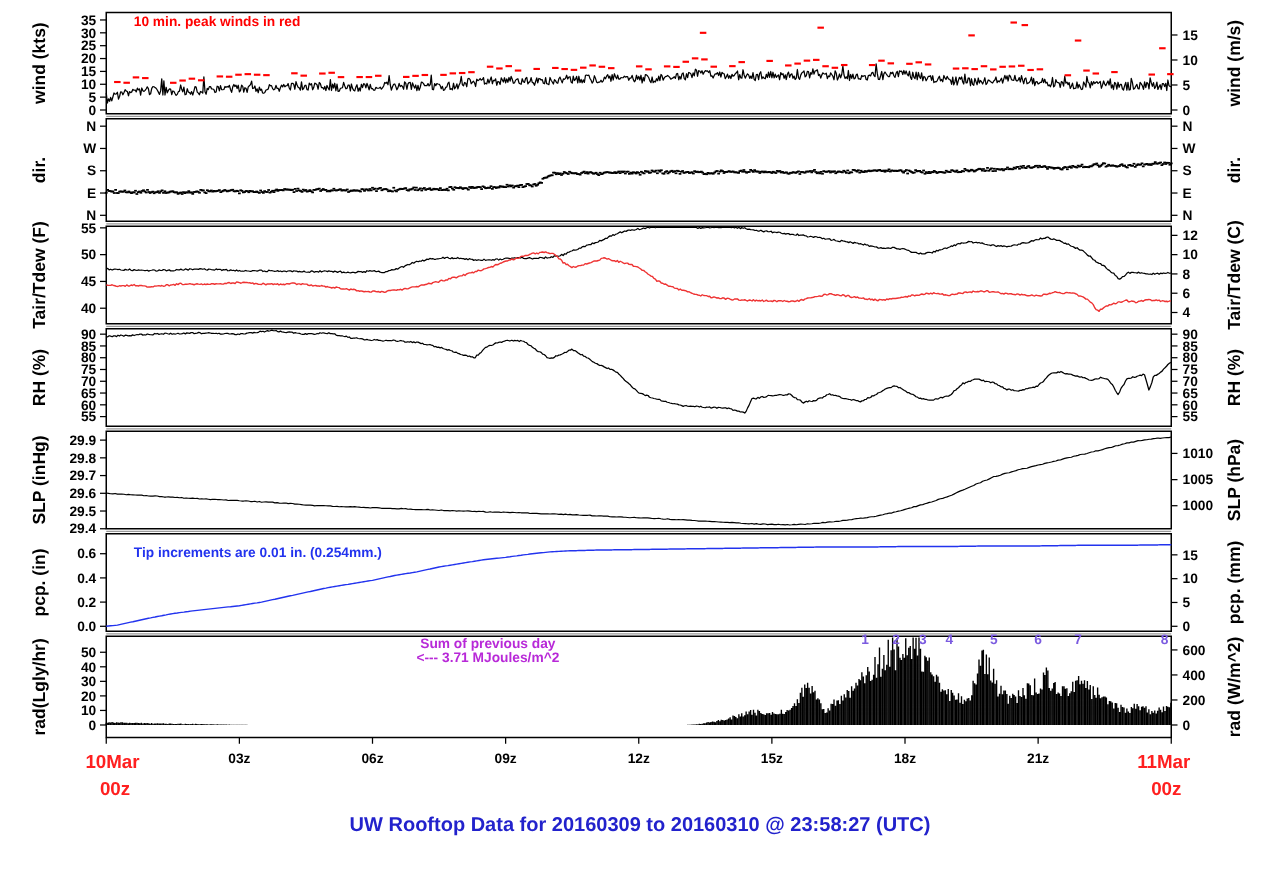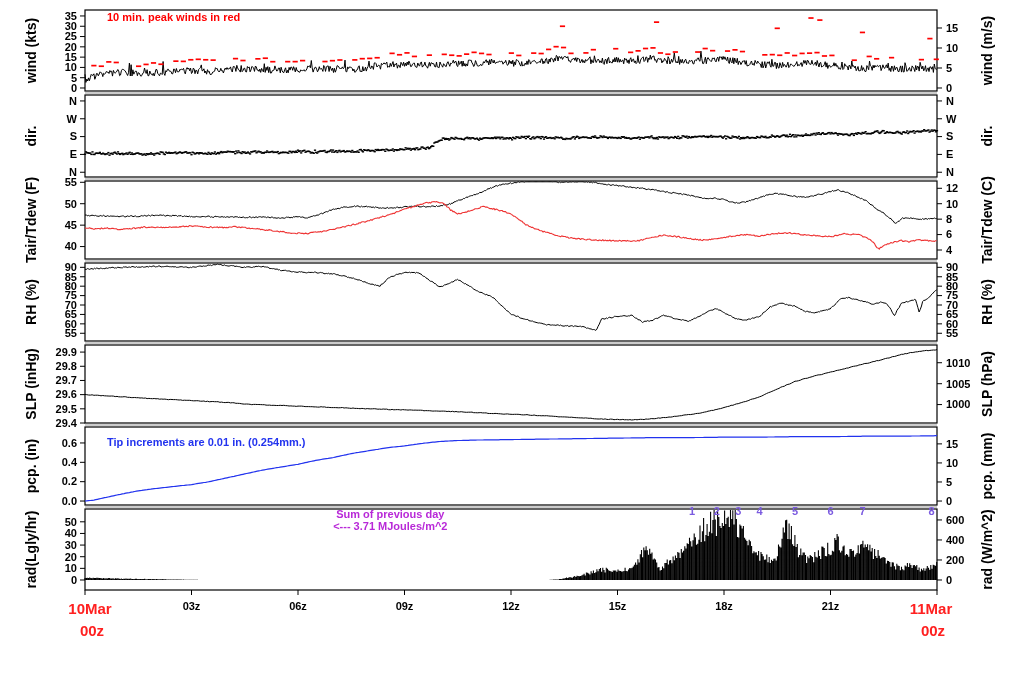--- a/index.html
+++ b/index.html
@@ -1135,13 +1135,14 @@
         <text x="724" y="610" text-anchor="middle" class="tick">18z</text>
         <line x1="830.5" x2="830.5" y1="590" y2="595" stroke="#000"></line>
         <text x="830.5" y="610" text-anchor="middle" class="tick">21z</text>
         <line x1="937" x2="937" y1="590" y2="595" stroke="#000"></line>
         <text x="90" y="614" text-anchor="middle" class="datelab" fill="#ff2020">10Mar</text>
         <text x="92" y="636" text-anchor="middle" class="datelab" fill="#ff2020">00z</text>
         <text x="931" y="614" text-anchor="middle" class="datelab" fill="#ff2020">11Mar</text>
         <text x="933" y="636" text-anchor="middle" class="datelab" fill="#ff2020">00z</text>
       </g>
     </svg>
+  <div class="title" style="color: rgb(34, 34, 204);">UW Rooftop Data for 20160309  to  20160310 @ 23:58:27  (UTC)</div>
 </div>
 
 </body></html>

